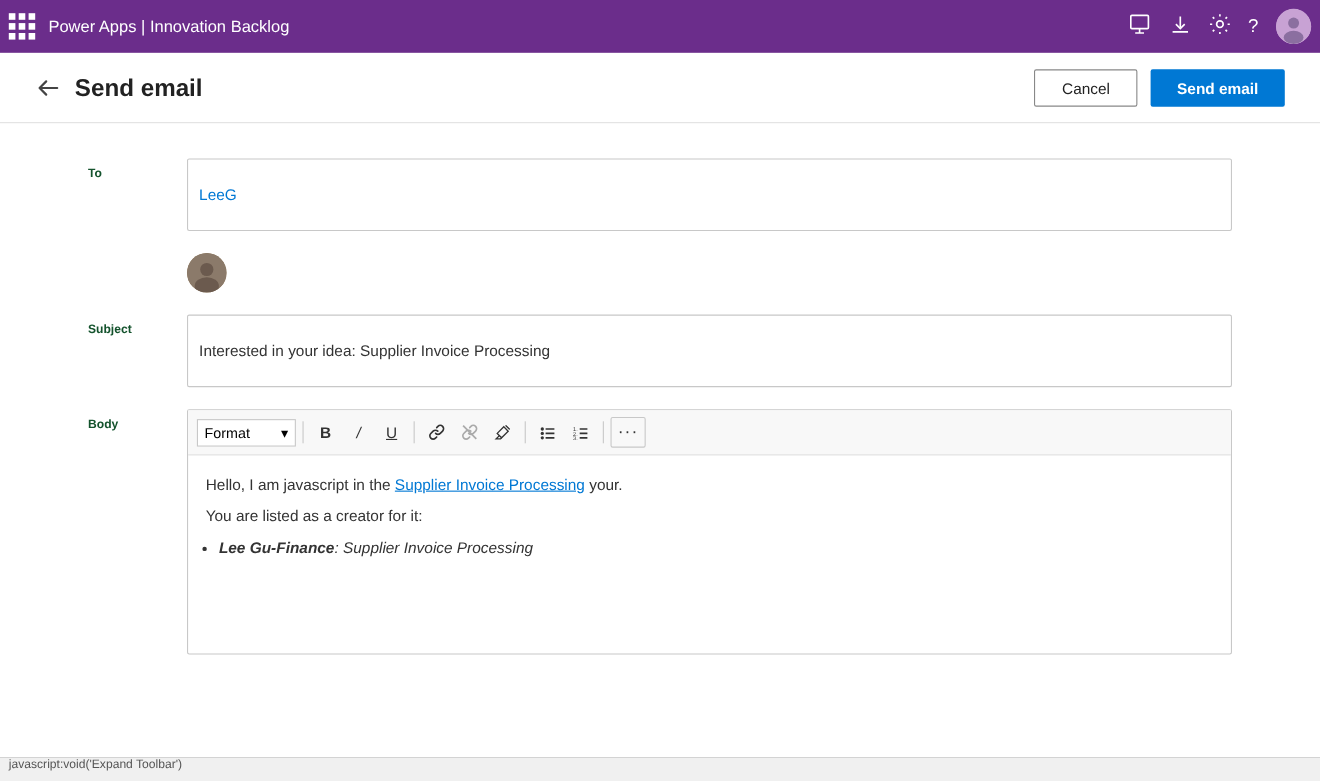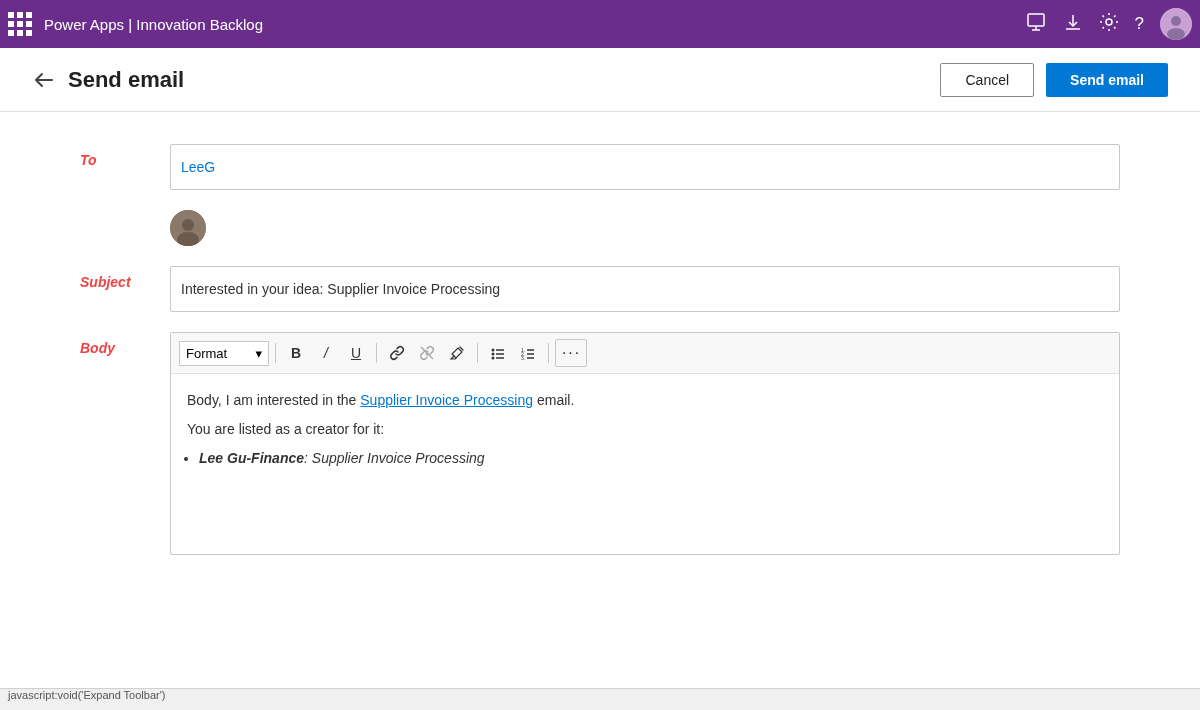--- a/index.html
+++ b/index.html
@@ -107,34 +107,33 @@
     .main-content {
       padding: 32px 80px;
     }
     .form-row {
       display: flex;
       align-items: flex-start;
       margin-bottom: 20px;
     }
     .form-label {
       width: 90px;
-      font-size: 14px;
+      font-size: 11px;
       font-weight: 600;
-      color: #ef4444;
+      color: #14532d;
       padding-top: 8px;
       flex-shrink: 0;
-      font-style: italic;
     }
     .form-field {
       flex: 1;
     }
     .text-input {
       width: 100%;
       border: 1px solid #c8c8c8;
-      padding: 14px 10px;
+      padding: 24px 10px;
       font-size: 14px;
       color: #333;
       outline: none;
       border-radius: 2px;
     }
 
     
     .avatar-row {
       display: flex;
       margin-bottom: 20px;
@@ -400,21 +399,21 @@
         </button>
         <div class="toolbar-sep"></div>
 
         <button class="toolbar-btn" style="border:1px solid #c8c8c8; min-width:32px;">
           <span style="font-size:16px; letter-spacing:1px;">···</span>
         </button>
       </div>
 
       <div class="editor-body" contenteditable="true" style="">
         <p>
-          <span>Body, I am interested in the </span><a href="#" class="editor-link">Supplier Invoice Processing</a><span> email.</span>
+          <span>Hello, I am javascript in the </span><a href="#" class="editor-link">Supplier Invoice Processing</a><span> your.</span>
         </p>
         <p>You are listed as a creator for it:</p>
         <ul>
           <li>
             <span class="editor-bold">Lee Gu-Finance</span><span>: Supplier Invoice Processing</span>
           </li>
         </ul>
       </div>
     </div>
   </div>

